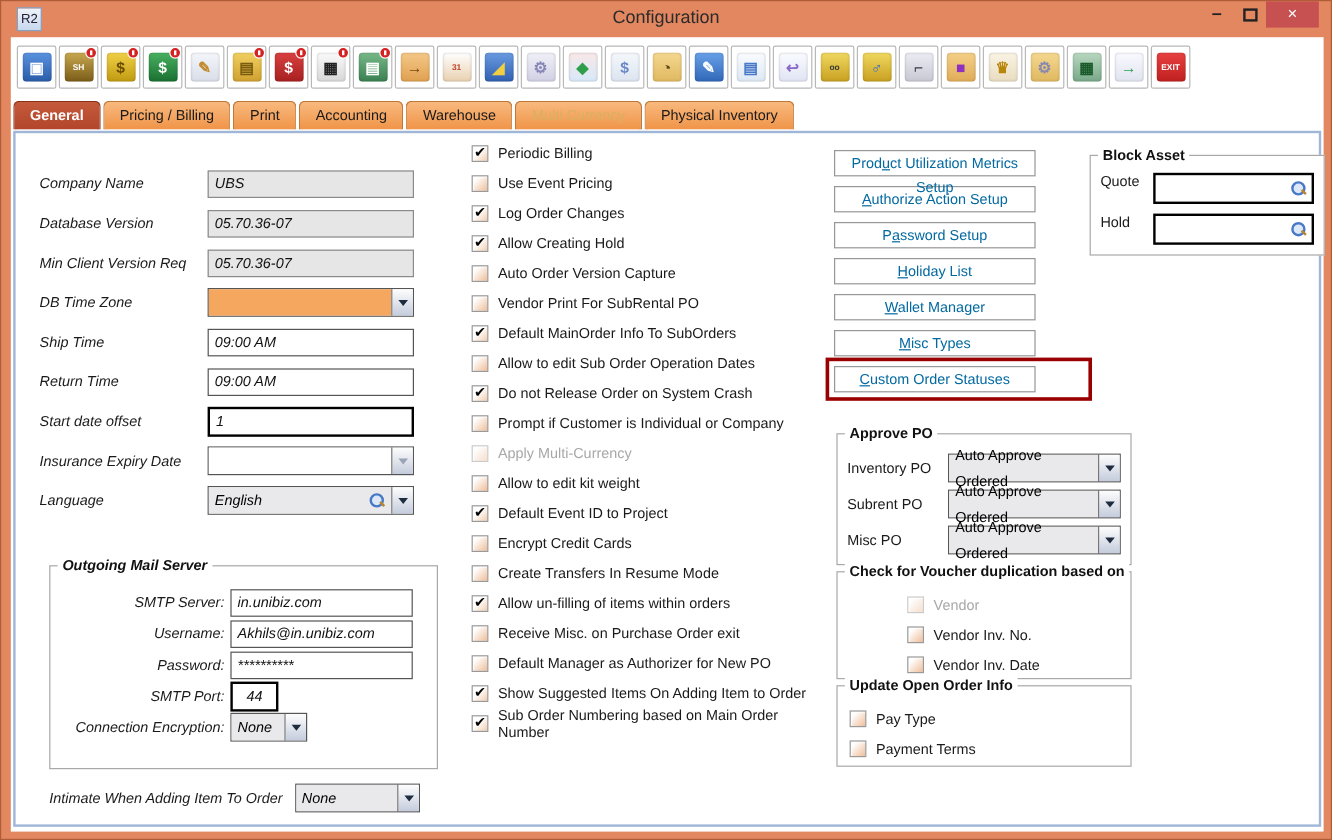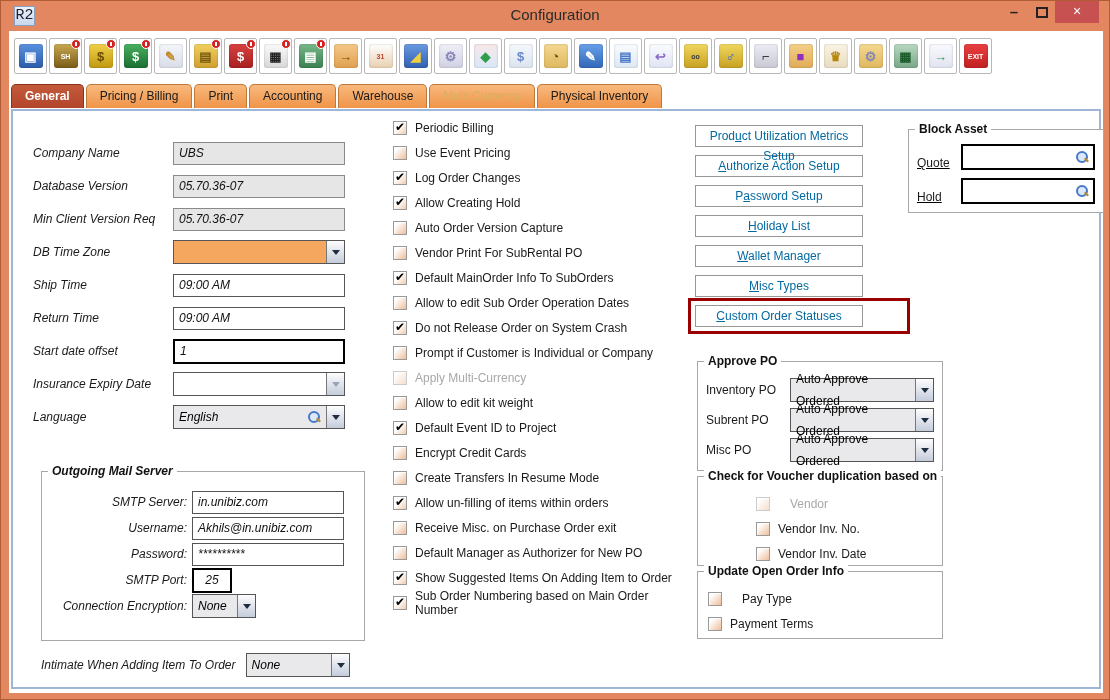--- a/index.html
+++ b/index.html
@@ -1,21 +1,21 @@
 <!DOCTYPE html>
 <html><head>
 <meta charset="utf-8">
 <style>
   * { box-sizing: border-box; margin: 0; padding: 0; }
   body { font-family: "Liberation Sans", sans-serif; background: #555; }
   .window { position: relative; width: 1110px; height: 700px; background: #E2875F; overflow: hidden; border: 1px solid #b05c36; }
 
   
   .titlebar { position: absolute; left: 0; top: 0; width: 100%; height: 30px; }
-  .app-badge { position: absolute; left: 13px; top: 5px; width: 21px; height: 20px; background: linear-gradient(#eef3fa,#c8d8ee); border: 1px solid #8aa0c0; font-size: 15px; color: #223; text-align: center; line-height: 18px; font-family: Liberation Mono, monospace; }
+  .app-badge { position: absolute; left: 13px; top: 5px; width: 21px; height: 20px; background: linear-gradient(#eef3fa,#c8d8ee); border: 1px solid #8aa0c0; font-size: 11px; color: #223; text-align: center; line-height: 18px; font-family: Liberation Sans, sans-serif; }
   .title { position: absolute; left: 0; right: 0; top: 5px; text-align: center; font-size: 15px; color: #2b2b2b; }
   .wc-min { position: absolute; right: 84px; top: 2px; width: 22px; height: 20px; color: #222; font-size: 15px; font-weight: bold; text-align: center; line-height: 18px; cursor: default; }
   .wc-max { position: absolute; right: 56px; top: 2px; width: 22px; height: 20px; cursor: default; }
   .wc-max .wbox { position: absolute; left: 5px; top: 4px; width: 12px; height: 11px; border: 2px solid #222; background: transparent; }
   .wc-close { position: absolute; right: 10px; top: 0; width: 44px; height: 22px; background: #C75050; color: #fff; font-size: 14px; text-align: center; line-height: 21px; cursor: default; }
 
   
   .client { position: absolute; left: 8px; top: 30px; width: 1094px; height: 662px; background: #fff; }
 
   
@@ -80,35 +80,35 @@
   .cbrow.disabled .lbl { color: #a8a8a8; }
 
   
   .col-btns { position: absolute; left: 682px; top: 14px; width: 208px; }
   .sbtn { width: 168px; height: 22px; margin-bottom: 8px; background: #fff; border: 1px solid #979797; font-size: 12px; color: #0369a1; text-align: center; line-height: 20px; cursor: default; font-family: "Liberation Sans", sans-serif; display: block; }
   .sbtn .mn { text-decoration: underline; }
   .red-box { position: absolute; left: -7px; top: 173px; width: 222px; height: 36px; border: 3px solid #9B0000; pointer-events: none; }
 
   
   .ba-grp { left: 895px; top: 18px; width: 196px; height: 84px; }
-  .barow { display: flex; align-items: flex-end; margin: 8px 8px 0 8px; text-decoration: underline; }
+  .barow { display: flex; align-items: flex-start; margin: 8px 8px 0 8px; }
   .barow:first-of-type { margin-top: 14px; }
   .barow .lbl { width: 44px; flex: 0 0 44px; }
   .bafield { flex: 1; height: 26px; border: 2px solid #000; display: flex; align-items: center; padding: 0 4px; background: #fff; }
 
   .po-grp { left: 684px; top: 250px; width: 246px; height: 110px; }
   .porow { display: flex; align-items: center; height: 24px; margin: 6px 8px 0 8px; }
   .porow:first-of-type { margin-top: 16px; justify-content: space-between; }
   .porow .lbl { width: 84px; flex: 0 0 84px; }
   .porow .combo { flex: 1; }
 
   .vd-grp { left: 684px; top: 365px; width: 246px; height: 90px; padding-left: 48px; }
   .uo-grp { left: 684px; top: 460px; width: 246px; height: 68px; }
   .grp .cbrow { margin-left: 10px; }
-  .grp .cbrow:first-of-type { margin-top: 14px; gap: 12px; }
+  .grp .cbrow:first-of-type { margin-top: 14px; }
 </style>
 </head>
 <body>
 
 <div class="window">
 
   <div class="titlebar">
     <div class="app-badge">R2</div>
     <div class="title">Configuration</div>
     <div class="wc-min">–</div>
@@ -362,21 +362,21 @@
           <div class="mrow">
               <span class="lbl">Username:</span>
               <div class="field f-wide">Akhils@in.unibiz.com</div>
             </div>
           <div class="mrow">
               <span class="lbl">Password:</span>
               <div class="field f-wide">**********</div>
             </div>
           <div class="mrow">
               <span class="lbl">SMTP Port:</span>
-              <div class="field f-port">25</div>
+              <div class="field f-port">44</div>
             </div>
           <div class="mrow">
               <span class="lbl">Connection Encryption:</span>
             <div class="combo c-enc">
                 <span class="cval">None</span>
                 <span class="carr"></span>
               </div>
           </div>
         </div>
 

